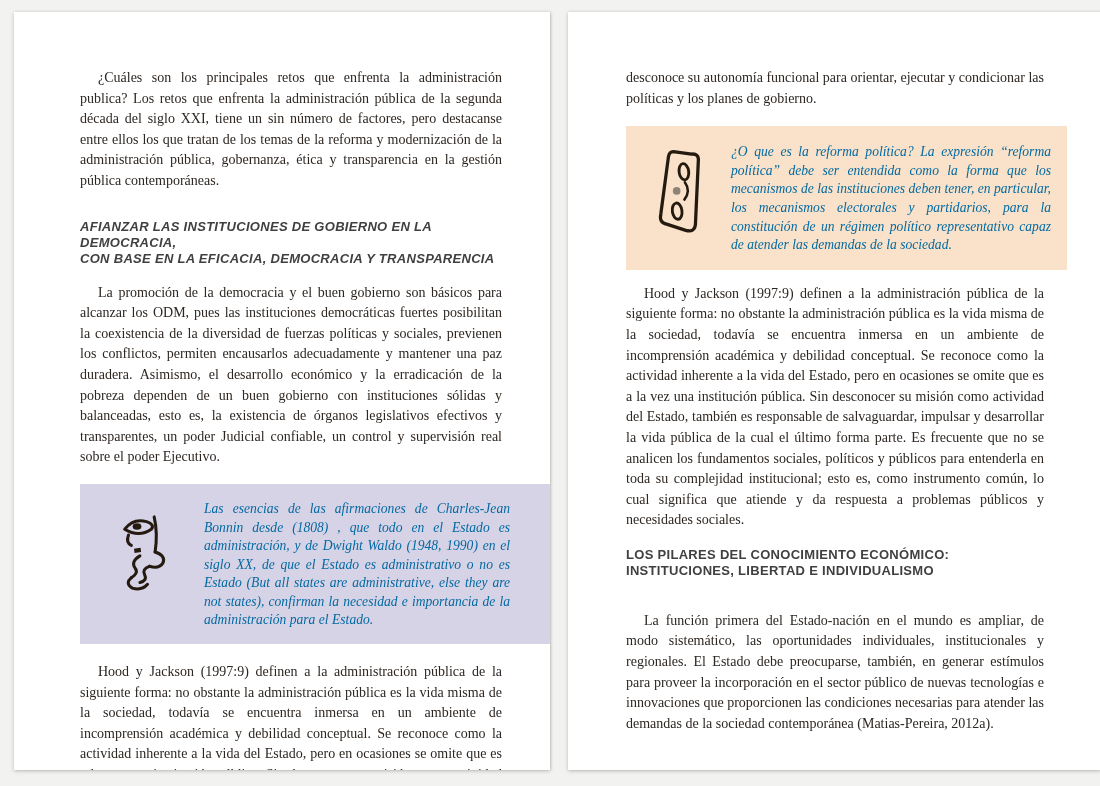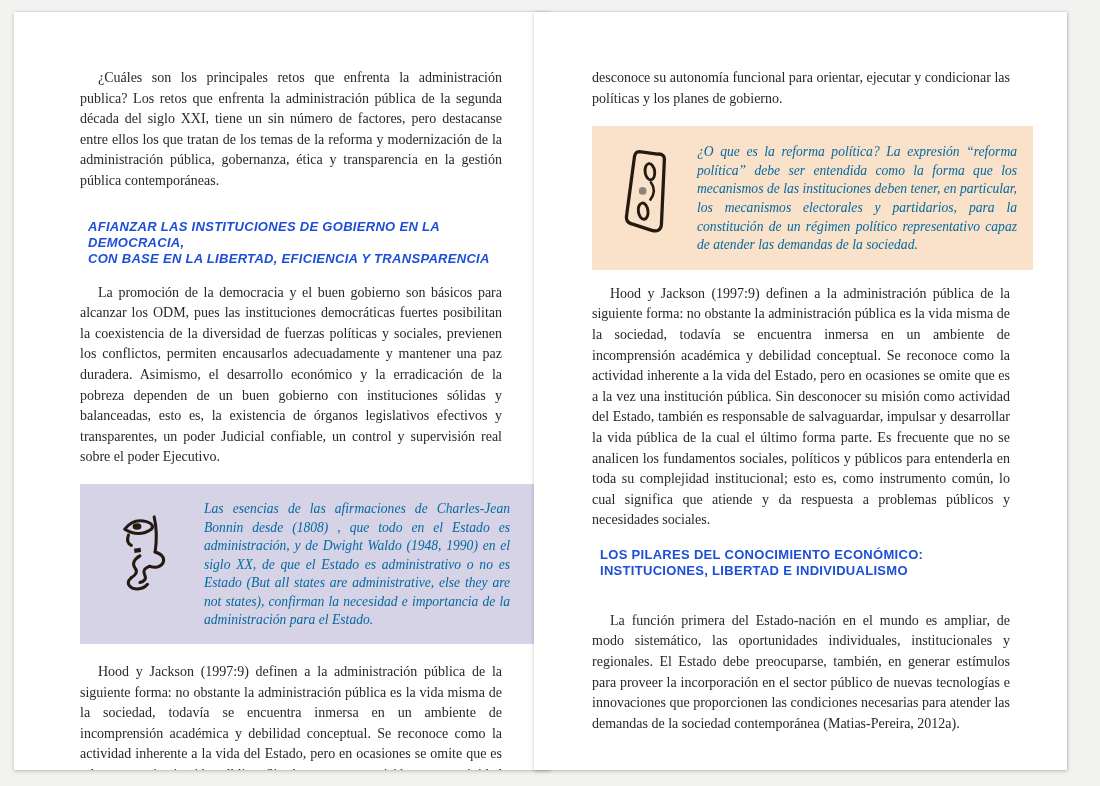--- a/index.html
+++ b/index.html
@@ -19,41 +19,41 @@
   .page {
     position: absolute;
     top: 12px;
     height: 758px;
     background: #ffffff;
     box-shadow: 0 1px 4px rgba(0,0,0,0.22), 1px 0 2px rgba(0,0,0,0.10);
     overflow: hidden;
     box-sizing: border-box;
   }
   .page-left  { left: 14px;  width: 536px; padding: 56px 48px 0 66px; }
-  .page-right { left: 534px; width: 533px; padding: 56px 57px 0 58px; }
+  .page-right { left: 568px; width: 533px; padding: 56px 57px 0 58px; }
 
   .body-text {
     font-size: 14px;
     line-height: 20.6px;
     color: #2d2621;
     text-align: justify;
     margin: 0;
     hyphens: auto;
     -webkit-hyphens: auto;
   }
   .indent { text-indent: 18px; }
 
   .sec-heading {
     font-family: "Liberation Sans", sans-serif;
     font-weight: bold;
     font-size: 13px;
     line-height: 16px;
-    color: #1d4ed8;
+    color: #404040;
     letter-spacing: 0.3px;
-    margin: 8px;
+    margin: 0;
   }
   .sec-heading span { display: block; }
   .heading-italic { font-style: italic; }
 
   .callout {
     display: flex;
     align-items: flex-start;
     box-sizing: border-box;
   }
   .callout-purple {
@@ -93,21 +93,21 @@
 <body>
 
 <div class="spread">
 
   <div class="page page-left">
 
     <p class="body-text indent">¿Cuáles son los principales retos que enfrenta la administración publica? Los retos que enfrenta la administración pública de la segunda década del siglo XXI, tiene un sin número de factores, pero destacanse entre ellos los que tratan de los temas de la reforma y modernización de la administración pública, gobernanza, ética y transparencia en la gestión pública contemporáneas.</p>
 
     <h2 class="sec-heading heading-italic mt-heading1">
       <span>AFIANZAR LAS INSTITUCIONES DE GOBIERNO EN LA DEMOCRACIA,</span>
-      <span>CON BASE EN LA LIBERTAD, EFICIENCIA Y TRANSPARENCIA</span>
+      <span>CON BASE EN LA EFICACIA, DEMOCRACIA Y TRANSPARENCIA</span>
     </h2>
 
     <p class="body-text indent mt-par2">La promoción de la democracia y el buen gobierno son básicos para alcanzar los ODM, pues las instituciones democráticas fuertes posibilitan la coexistencia de la diversidad de fuerzas políticas y sociales, previenen los conflictos, permiten encausarlos adecuadamente y mantener una paz duradera. Asimismo, el desarrollo económico y la erradicación de la pobreza dependen de un buen gobierno con instituciones sólidas y balanceadas, esto es, la existencia de órganos legislativos efectivos y transparentes, un poder Judicial confiable, un control y supervisión real sobre el poder Ejecutivo.</p>
 
     <div class="callout callout-purple">
       <div class="callout-icon-wrap">
         <svg width="57" height="78" viewBox="0 0 60 82" fill="none" stroke="#241a10" stroke-width="3.2" stroke-linecap="round" stroke-linejoin="round">
 
           <path d="M6,16 Q15,4 29,8 Q38,11 34,16 Q21,25 6,16 Z"></path>
 

